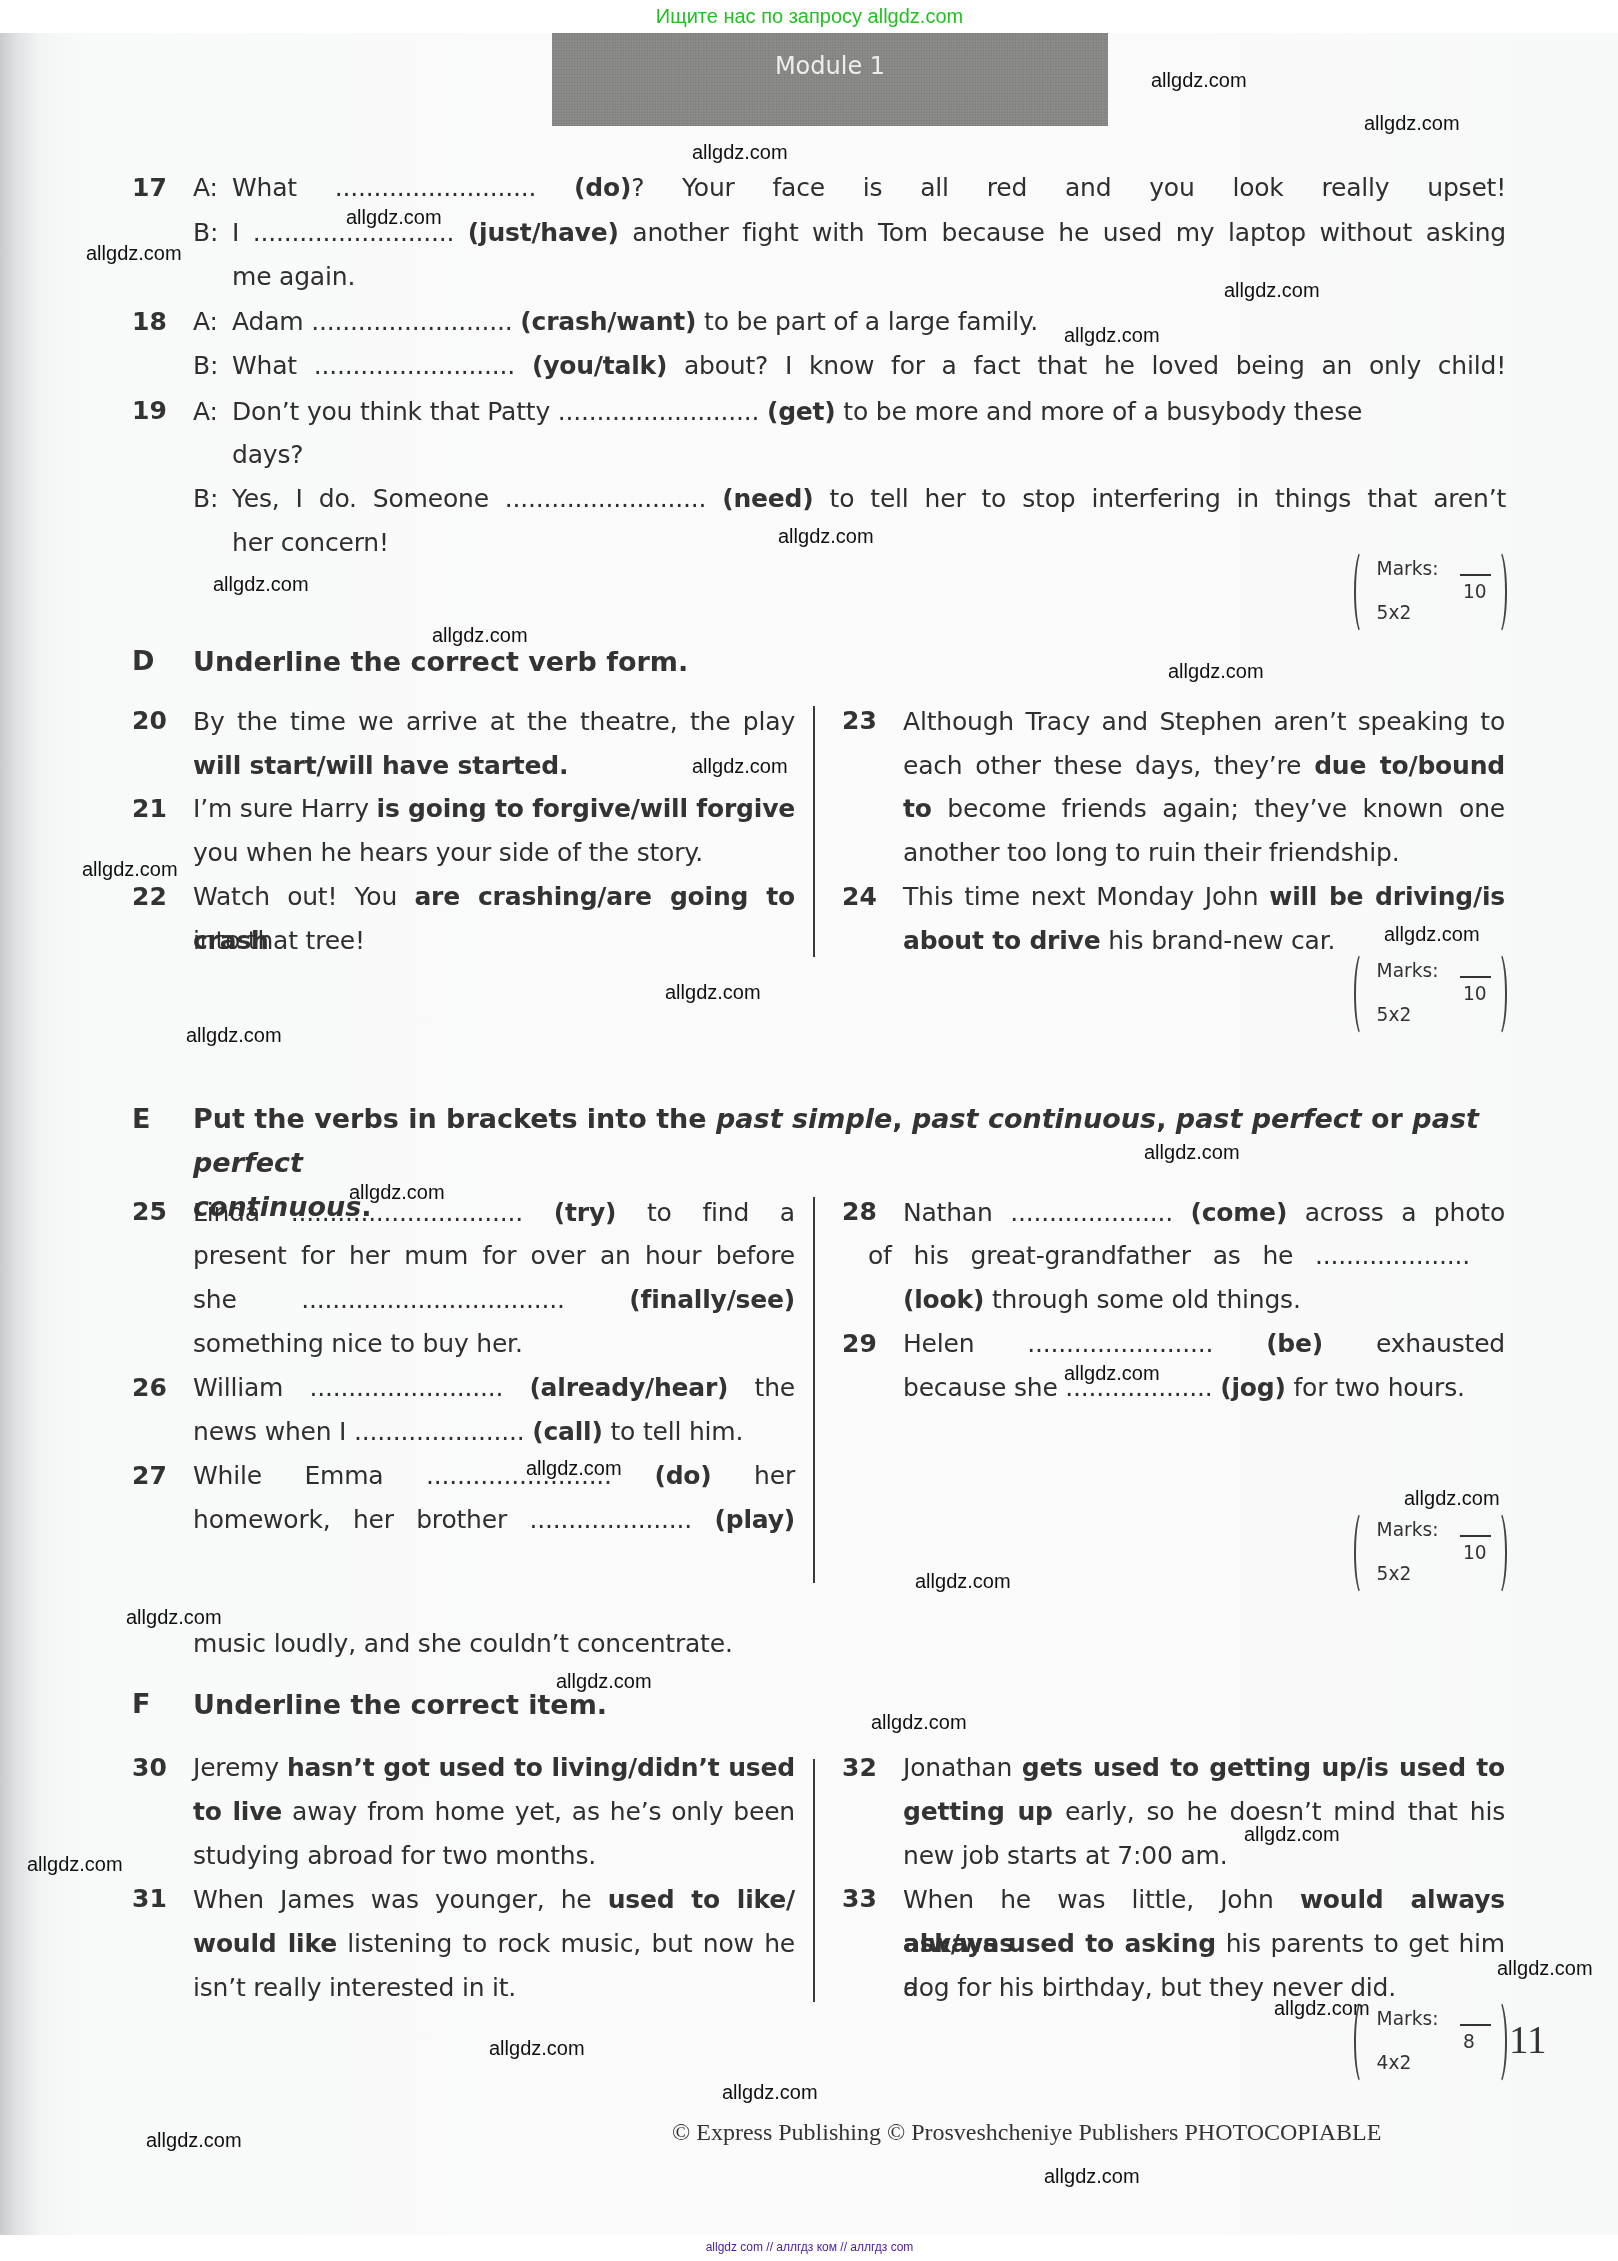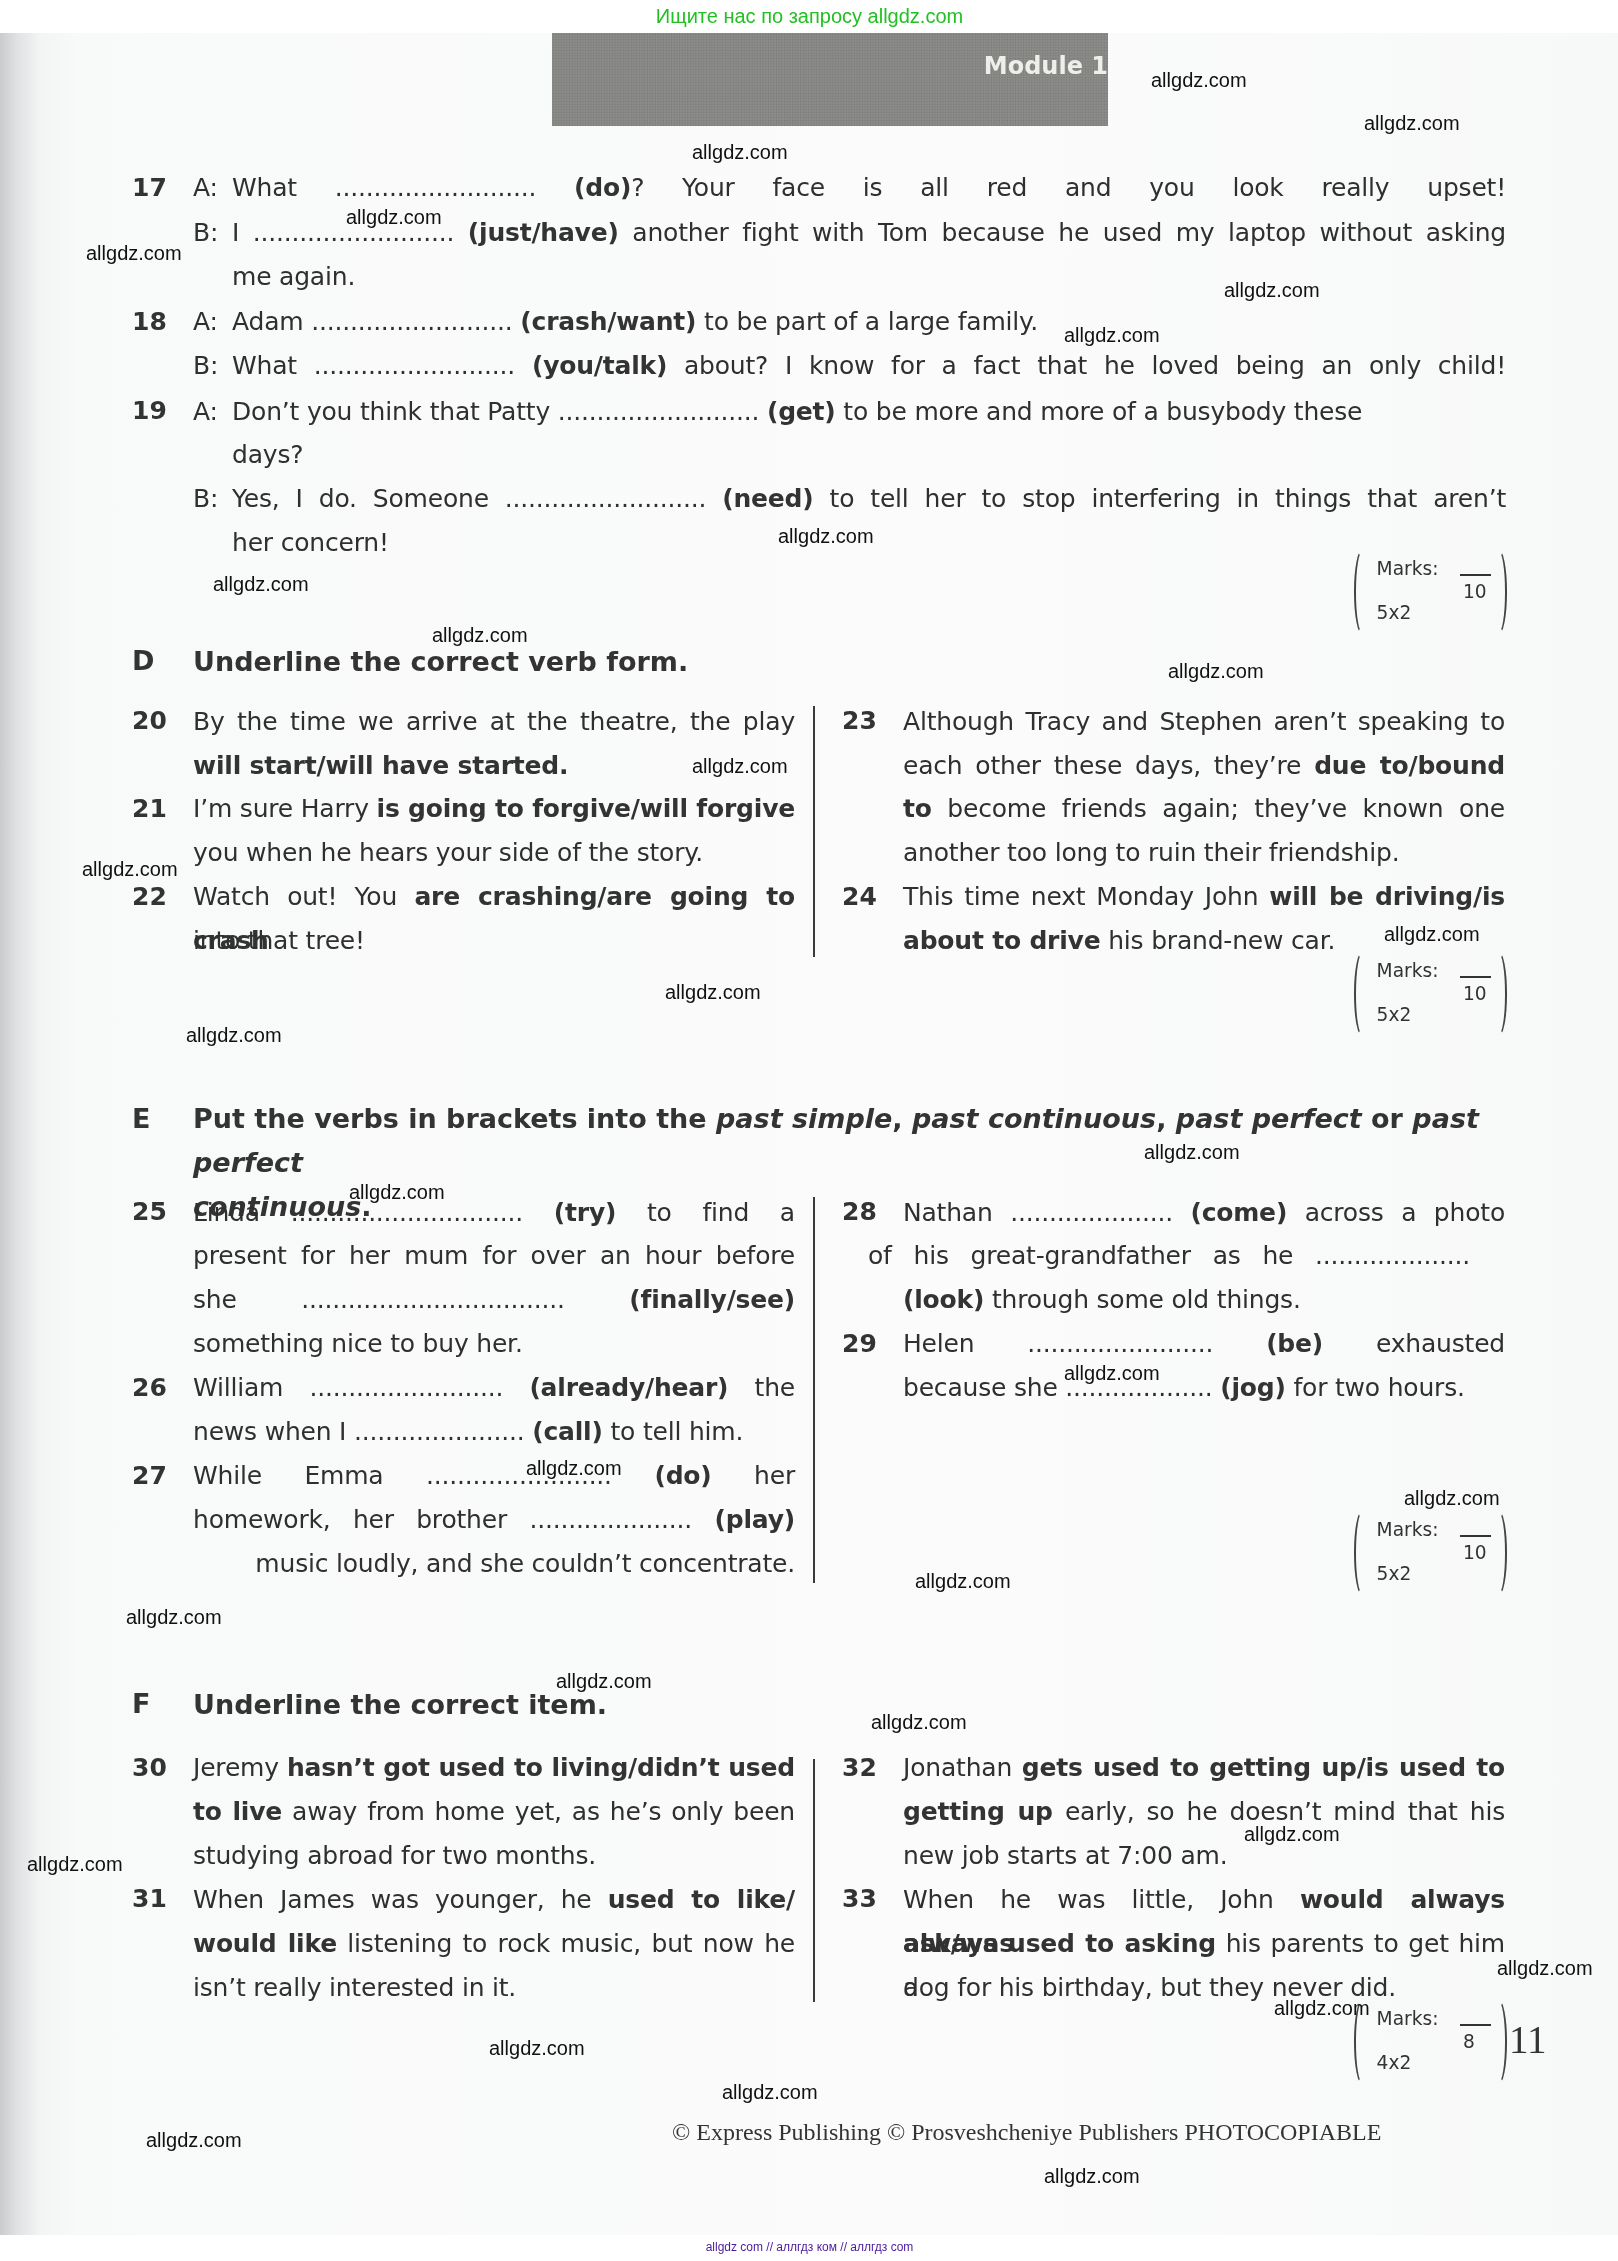--- a/index.html
+++ b/index.html
@@ -18,22 +18,22 @@
   .bottom-banner {
     position: absolute; top: 2235px; left: 0; width: 1619px; height: 26px;
     background: #ffffff; text-align: center;
     font-family: "Liberation Sans", sans-serif; font-size: 12px; line-height: 24px; color: #4b1a9c;
   }
   .module-tab {
     position: absolute; left: 552px; top: 0px; width: 556px; height: 93px;
     background: #8a8a88;
     background-image: radial-gradient(#6f6f6d 0.7px, transparent 0.9px);
     background-size: 2.7px 2.7px;
-    color: #eeeeea; text-align: right;
-    font-family: "DejaVu Sans", sans-serif; font-weight: bold; font-size: 24px; line-height: 67px;
+    color: #eeeeea; text-align: center;
+    font-family: "DejaVu Sans", sans-serif; font-weight: normal; font-size: 24px; line-height: 67px;
   }
 
   .abs { position: absolute; }
   .num { font-weight: bold; font-size: 25px; color: #333; width: 53px; }
   .line { font-size: 25px; line-height: 44px; color: #2f2f2f; white-space: nowrap; letter-spacing: -0.2px; }
   .b { font-weight: bold; color: #333; }
   .i { font-style: italic; }
   .section-letter { font-weight: bold; font-size: 27px; color: #333; }
   .section-title { font-weight: bold; font-size: 27px; color: #333; line-height: 44px; }
   .divider { position: absolute; width: 2px; background: #3a3a3a; }
@@ -132,21 +132,21 @@
       <div class="abs line" style="left: 193px; top: 1158px; width: 602px; text-align: justify; text-align-last: justify; white-space: normal;">Linda .............................. <b class="b">(try)</b> to find a</div>
       <div class="abs line" style="left: 193px; top: 1201px; width: 602px; text-align: justify; text-align-last: justify; white-space: normal;">present for her mum for over an hour before</div>
       <div class="abs line" style="left: 193px; top: 1245px; width: 602px; text-align: justify; text-align-last: justify; white-space: normal;">she .................................. <b class="b">(finally/see)</b></div>
       <div class="abs line" style="left: 193px; top: 1289px; width: 602px;">something nice to buy her.</div>
       <div class="abs num" style="left: 132px; top: 1340px;">26</div>
       <div class="abs line" style="left: 193px; top: 1333px; width: 602px; text-align: justify; text-align-last: justify; white-space: normal;">William ......................... <b class="b">(already/hear)</b> the</div>
       <div class="abs line" style="left: 193px; top: 1377px; width: 602px;">news when I ...................... <b class="b">(call)</b> to tell him.</div>
       <div class="abs num" style="left: 132px; top: 1428px;">27</div>
       <div class="abs line" style="left: 193px; top: 1421px; width: 602px; text-align: justify; text-align-last: justify; white-space: normal;">While Emma ........................ <b class="b">(do)</b> her</div>
       <div class="abs line" style="left: 193px; top: 1465px; width: 602px; text-align: justify; text-align-last: justify; white-space: normal;">homework, her brother ..................... <b class="b">(play)</b></div>
-      <div class="abs line" style="left: 193px; top: 1509px; width: 602px; text-align: right;">music loudly, and she couldn’t concentrate.</div>
+      <div class="abs line" style="left: 193px; top: 1589px; width: 602px;">music loudly, and she couldn’t concentrate.</div>
       <div class="abs num" style="left: 842px; top: 1164px;">28</div>
       <div class="abs line" style="left: 903px; top: 1158px; width: 602px; text-align: justify; text-align-last: justify; white-space: normal;">Nathan ..................... <b class="b">(come)</b> across a photo</div>
       <div class="abs line" style="left: 868px; top: 1201px; width: 602px; text-align: justify; text-align-last: justify; white-space: normal;">of his great-grandfather as he ....................</div>
       <div class="abs line" style="left: 903px; top: 1245px; width: 602px;"><b class="b">(look)</b> through some old things.</div>
       <div class="abs num" style="left: 842px; top: 1296px;">29</div>
       <div class="abs line" style="left: 903px; top: 1289px; width: 602px; text-align: justify; text-align-last: justify; white-space: normal;">Helen ........................ <b class="b">(be)</b> exhausted</div>
       <div class="abs line" style="left: 903px; top: 1333px; width: 602px;">because she ................... <b class="b">(jog)</b> for two hours.</div>
       <div class="divider" style="left: 813px; top: 1164px; height: 386px;"></div>
       <div class="marks" style="left: 1354px; top: 1477px;">
         <div class="paren-l"></div>

